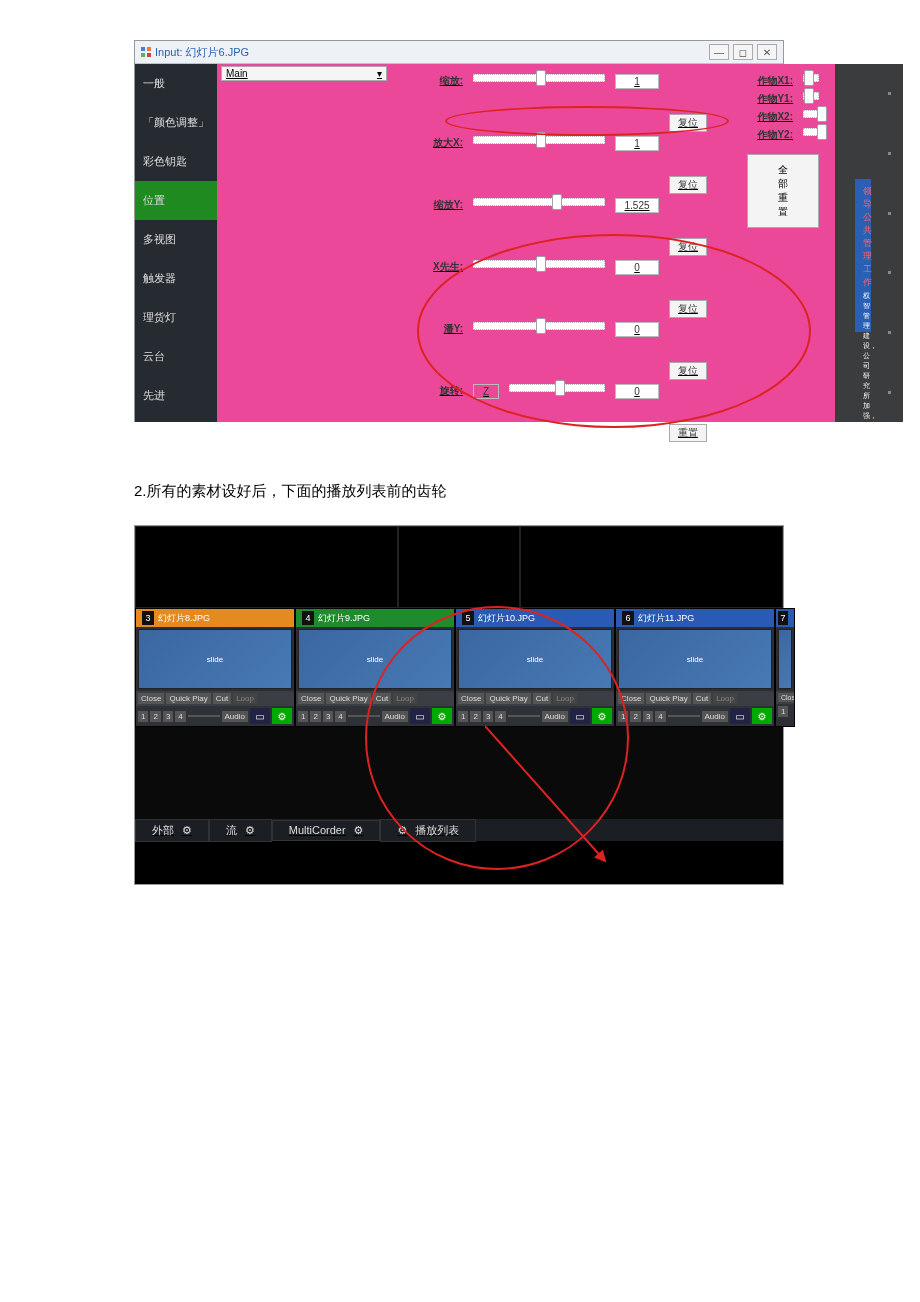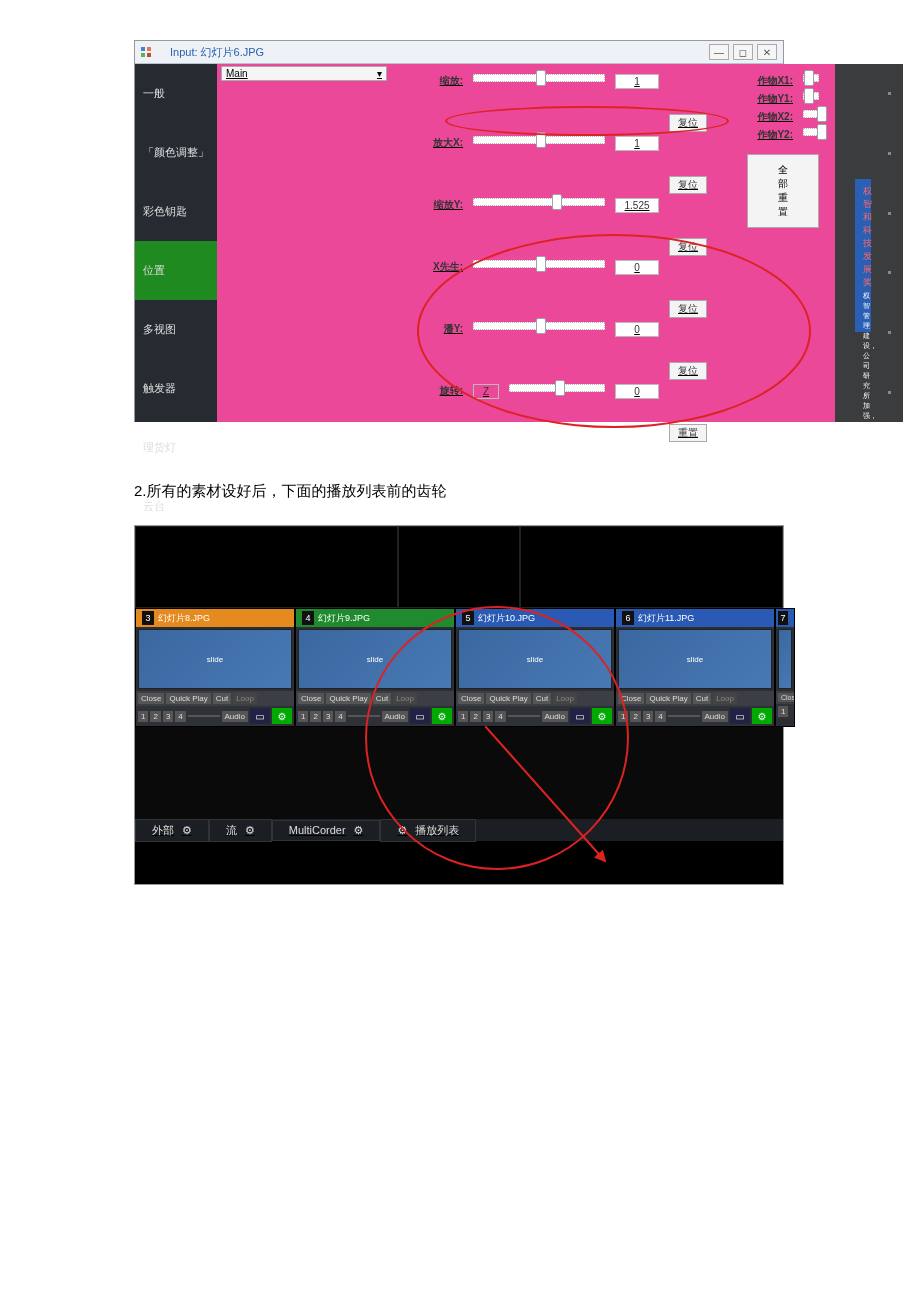--- a/index.html
+++ b/index.html
@@ -27,41 +27,41 @@
   .title-bar {
     background: #eef2f6;
     color: #2860b0;
     font-size: 11px;
     padding: 3px 6px;
     display: flex;
     align-items: center;
     justify-content: space-between;
     border-bottom: 1px solid #b7c4d4;
   }
-  .title-bar .title-left { display:flex; align-items:center; gap:19px;}
+  .title-bar .title-left { display:flex; align-items:center; gap:4px;}
   .title-bar .icon-grid {
     width:10px;height:10px;
     display:inline-block;
     background:
       linear-gradient(#4b7ed8,#4b7ed8) 0 0/4px 4px no-repeat,
       linear-gradient(#e87b3a,#e87b3a) 6px 0/4px 4px no-repeat,
       linear-gradient(#57b558,#57b558) 0 6px/4px 4px no-repeat,
       linear-gradient(#c6483b,#c6483b) 6px 6px/4px 4px no-repeat;
   }
   .title-bar .winbtns { display:flex; gap:4px;}
   .title-bar .winbtn { width:18px; height:14px; border:1px solid #aaa; background:#f5f5f5; font-size:10px; display:flex; align-items:center; justify-content:center; color:#555;}
   .panel-body { display:flex; height: calc(380px - 22px); }
   .sidebar {
     background:#262b31;
     width:82px;
     flex:0 0 82px;
     color:#ddd;
     font-size:11px;
   }
-  .sidebar .item { padding:22px 8px; cursor:pointer; }
+  .sidebar .item { padding:12px 8px; cursor:pointer; }
   .sidebar .item.active { background:#1f8a1f; }
   .main-area {
     flex:1;
     display:flex;
     flex-direction:row;
     background:#ec4899;
     position:relative;
     text-decoration:underline;
   }
   .dropdown-row { padding:2px 4px; }
@@ -352,21 +352,21 @@
           <div style="clear:both"></div>
           <span class="reset-all-btn">全部重置</span>
         </div>
       </div>
 
       <div class="preview-area">
         <div class="preview-canvas">
           <div class="vertical-label">管式研究所获奖名单</div>
           <div class="slide-card">
             <div class="slide-text">
-              <div class="hd">权智和科技发展奖</div>
+              <div class="hd">领导公共管理工作</div>
               <div>权智管理建设，公司研究所加强，开创研究团结和达成上寻核心团队小组，领导公共管理工作，组织民营在优秀性政策引进员，继续推动。
 2016年，因布实全等研究园网络，作好乡下协会会，制作布小民营科技业务获奖……</div>
             </div>
           </div>
         </div>
         <div class="preview-side">
           <div class="dot"></div>
             <div class="dot"></div>
             <div class="dot"></div>
             <div class="dot"></div>

